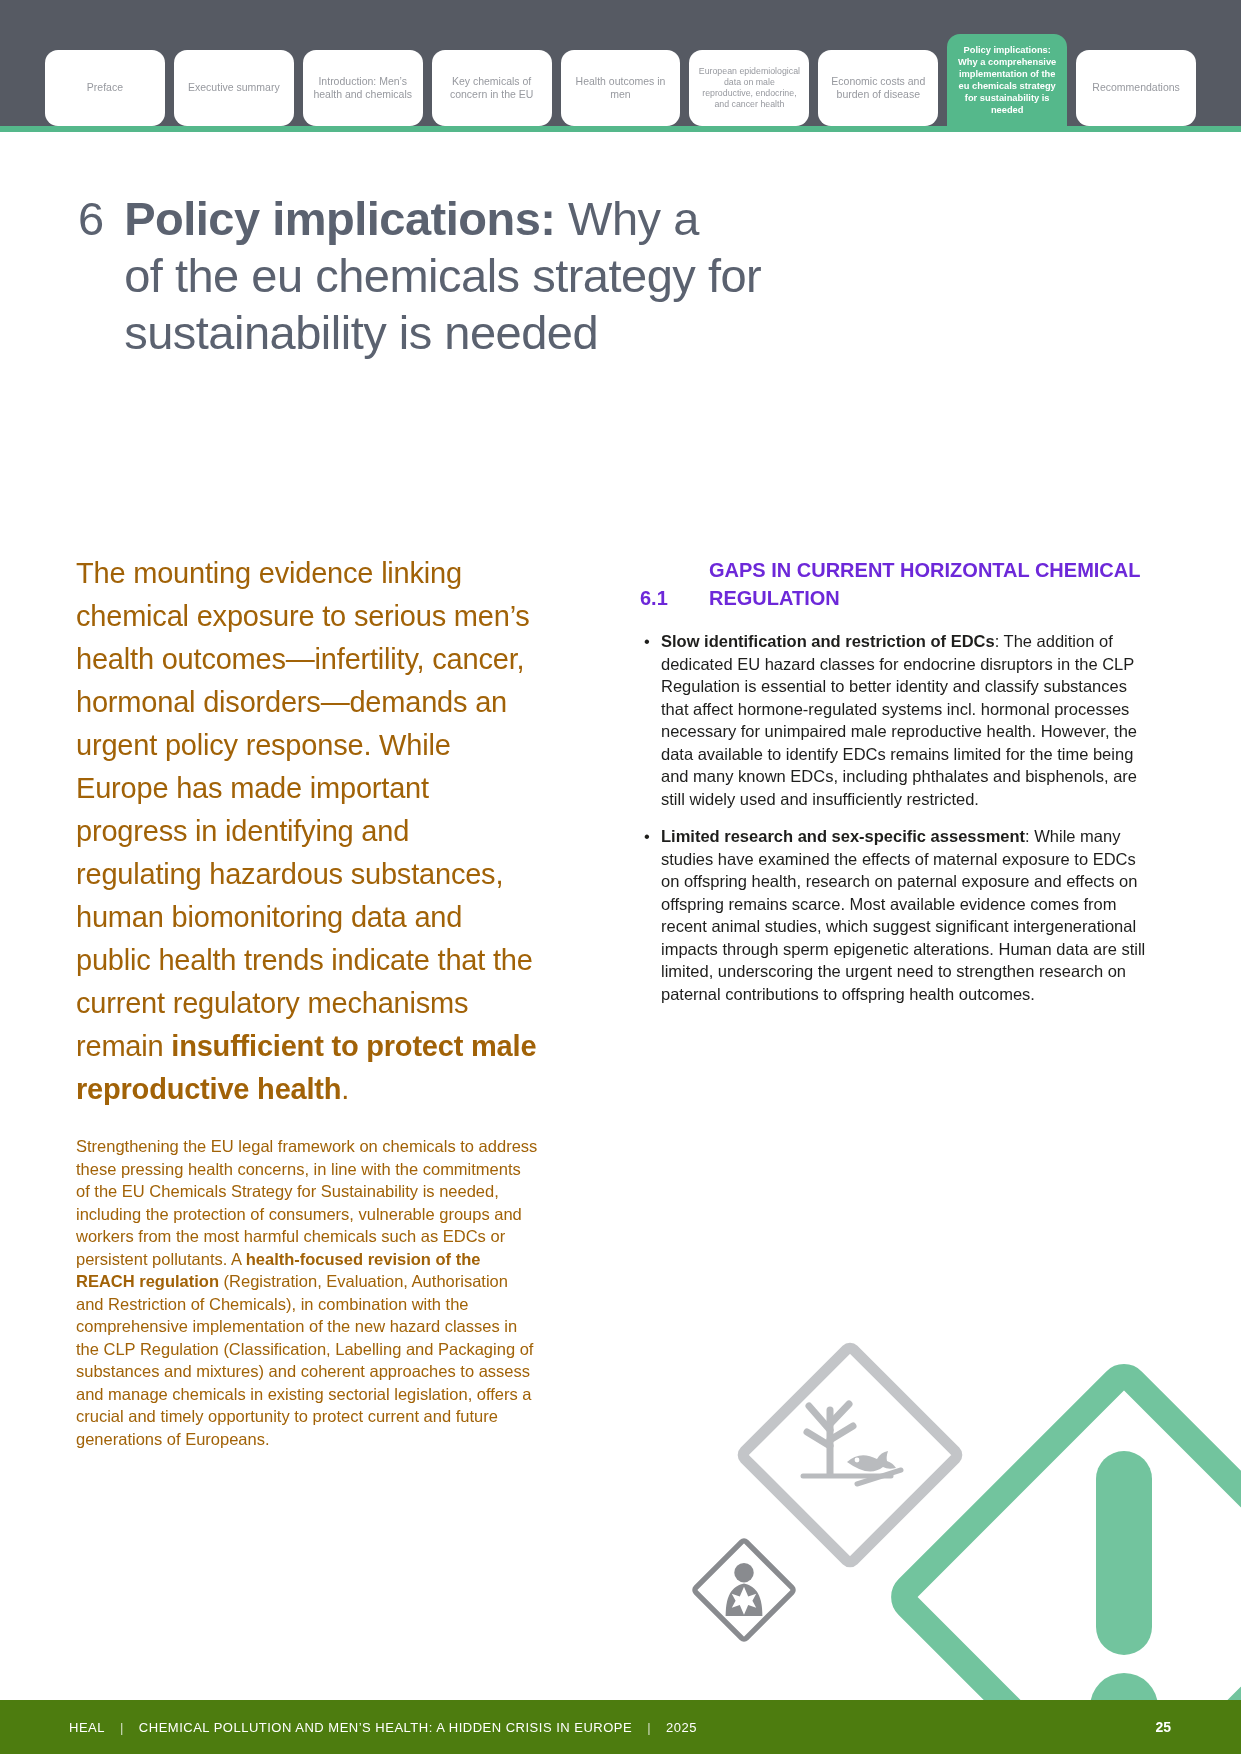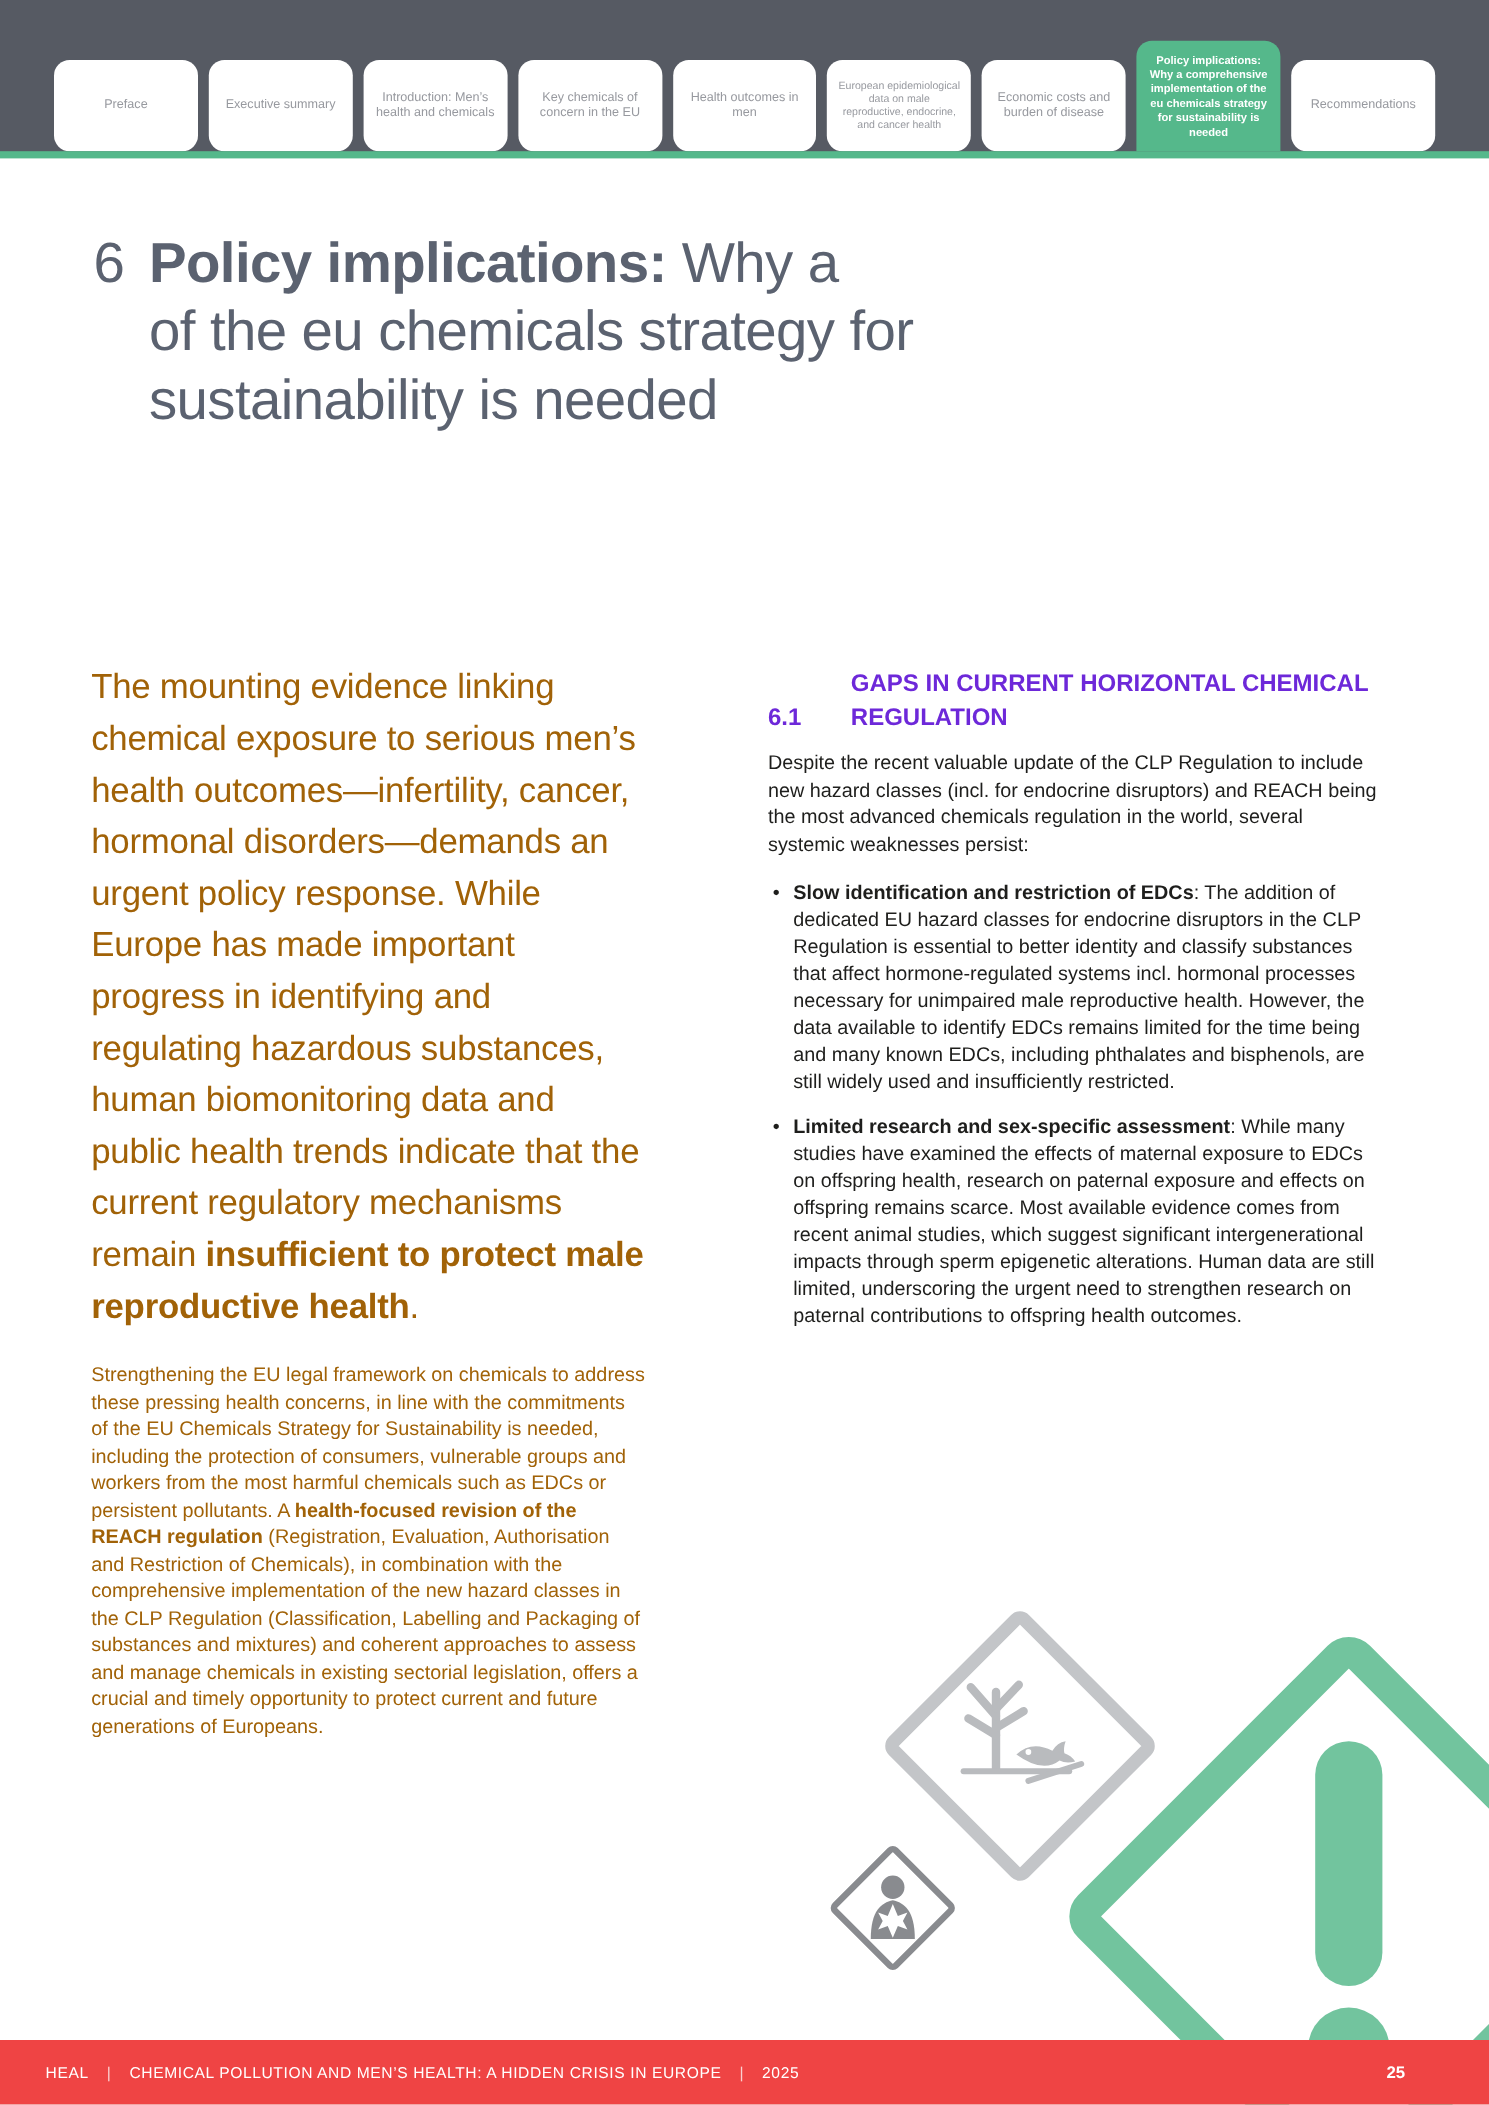--- a/index.html
+++ b/index.html
@@ -39,22 +39,22 @@
   ul.bullets li{position:relative; padding-left:21px; margin-bottom:15px;
        font-size:16.5px; line-height:22.5px;}
   ul.bullets li::before{content:"•"; position:absolute; left:4px; top:0;}
   ul.bullets li b{font-weight:700;}
   
   .picto{position:absolute; z-index:1;}
   .picto-env{left:733px; top:1338px;}
   .picto-health{left:690px; top:1536px;}
   .picto-excl{left:888px; top:1363px;}
   
-  .footer{position:absolute; bottom:0; left:0; right:0; height:54px; background:#ef4444;
-       z-index:5; display:flex; align-items:center; padding:0 70px 0 38px;
+  .footer{position:absolute; bottom:0; left:0; right:0; height:54px; background:#4d7c0f;
+       z-index:5; display:flex; align-items:center; padding:0 70px 0 69px;
        box-sizing:border-box; color:#ffffff; font-size:13px; letter-spacing:0.5px;}
   .footer .sep{margin:0 15px; opacity:0.75; font-weight:300;}
   .footer .pagenum{margin-left:auto; font-weight:700; font-size:14px; letter-spacing:0;}
 </style>
 </head>
 <body>
 
 <div class="page">
 
   <div class="topbar"></div>
@@ -83,21 +83,20 @@
   <div class="col-left">
     <div class="lead"><span>The mounting evidence linking chemical exposure to serious men’s health outcomes—infertility, cancer, hormonal disorders—demands an urgent policy response. While Europe has made important progress in identifying and regulating hazardous substances, human biomonitoring data and public health trends indicate that the current regulatory mechanisms remain </span><b>insufficient to protect male reproductive health</b><span>.</span></div>
     <div class="para2"><span>Strengthening the EU legal framework on chemicals to address these pressing health concerns, in line with the commitments of the EU Chemicals Strategy for Sustainability is needed, including the protection of consumers, vulnerable groups and workers from the most harmful chemicals such as EDCs or persistent pollutants. A </span><b>health-focused revision of the REACH regulation</b><span> (Registration, Evaluation, Authorisation and Restriction of Chemicals), in combination with the comprehensive implementation of the new hazard classes in the CLP Regulation (Classification, Labelling and Packaging of substances and mixtures) and coherent approaches to assess and manage chemicals in existing sectorial legislation, offers a crucial and timely opportunity to protect current and future generations of Europeans.</span></div>
   </div>
 
   <div class="col-right">
     <div class="sec-head">
       <div class="sec-num">6.1</div>
       <div class="sec-title">GAPS IN CURRENT HORIZONTAL CHEMICAL REGULATION</div>
     </div>
-    <div class="sec-intro">Despite the recent valuable update of the CLP Regulation to include new hazard classes (incl. for endocrine disruptors) and REACH being the most advanced chemicals regulation in the world, several systemic weaknesses persist:</div>
     <ul class="bullets">
       <li><b>Slow identification and restriction of EDCs</b><span>: The addition of dedicated EU hazard classes for endocrine disruptors in the CLP Regulation is essential to better identity and classify substances that affect hormone-regulated systems incl. hormonal processes necessary for unimpaired male reproductive health. However, the data available to identify EDCs remains limited for the time being and many known EDCs, including phthalates and bisphenols, are still widely used and insufficiently restricted.</span></li>
       <li><b>Limited research and sex-specific assessment</b><span>: While many studies have examined the effects of maternal exposure to EDCs on offspring health, research on paternal exposure and effects on offspring remains scarce. Most available evidence comes from recent animal studies, which suggest significant intergenerational impacts through sperm epigenetic alterations. Human data are still limited, underscoring the urgent need to strengthen research on paternal contributions to offspring health outcomes.</span></li>
     </ul>
   </div>
 
   <svg class="picto picto-env" width="234" height="234" viewBox="0 0 234 234">
     <rect x="40" y="40" width="154" height="154" rx="5" fill="none" stroke="#c3c5c8" stroke-width="11" transform="rotate(45 117 117)"></rect>
     <g stroke="#b9bbbe" stroke-width="7" stroke-linecap="round" fill="none">
       <path d="M97 72 L97 136"></path>

